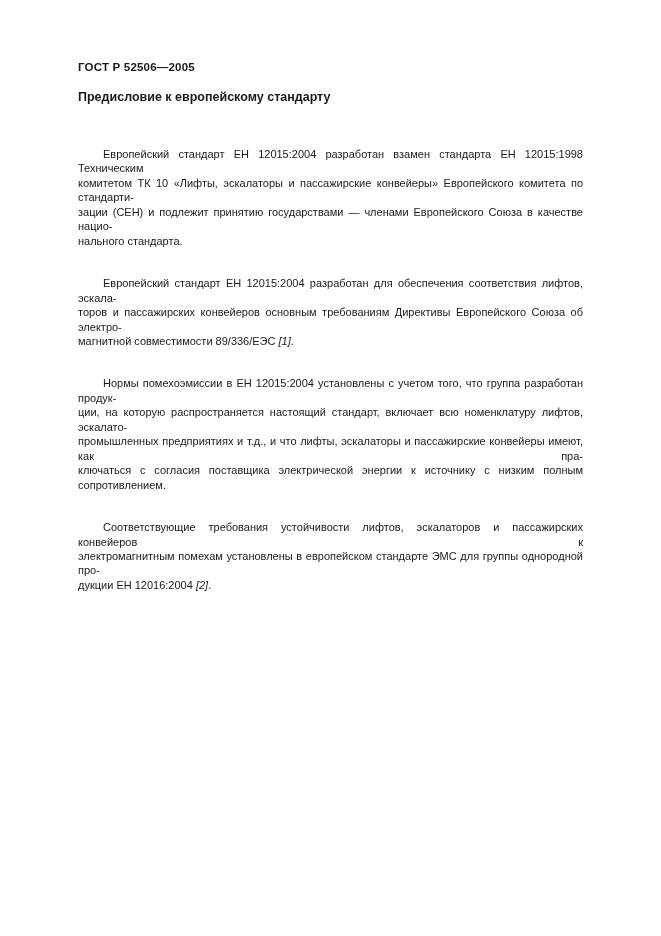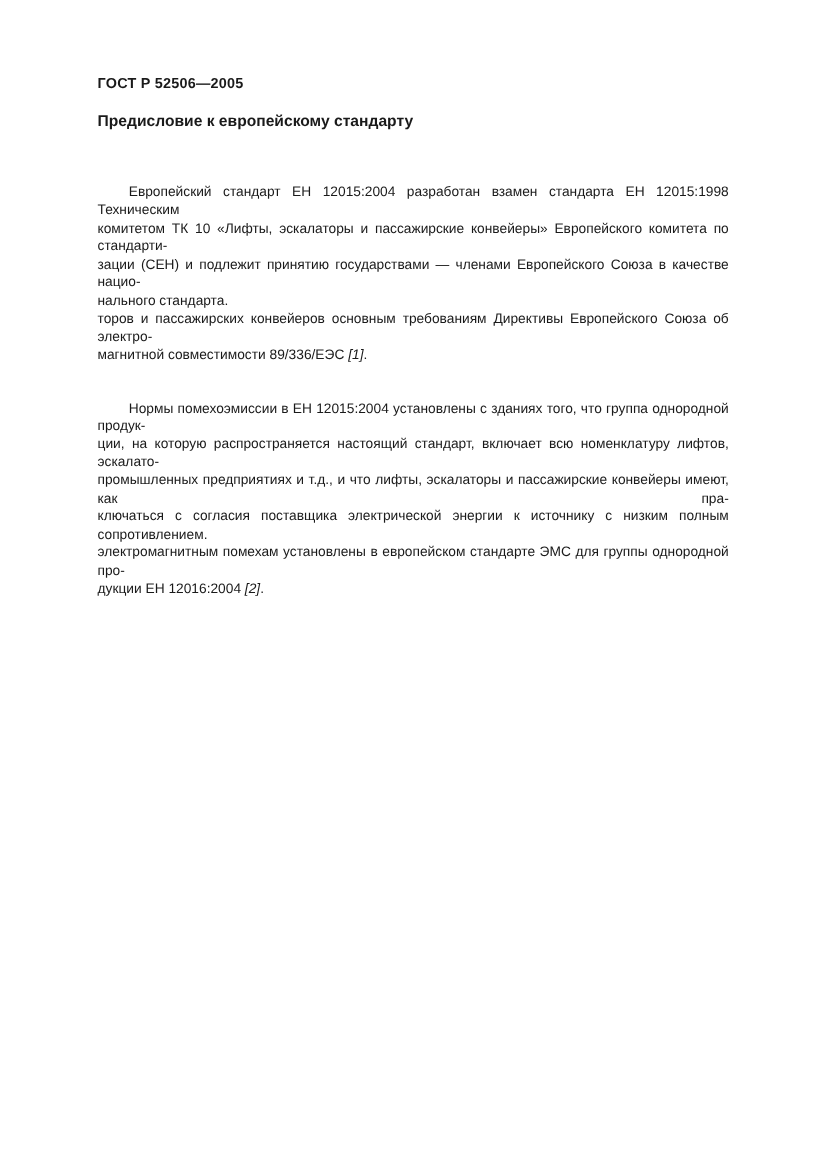--- a/index.html
+++ b/index.html
@@ -72,24 +72,26 @@
 <div class="page">
   <div class="doc-header">ГОСТ Р 52506—2005</div>
 
   <h1 class="doc-title">Предисловие к европейскому стандарту</h1>
 
   <div class="doc-body" id="doc-body">
       <div class="text-line para-first">Европейский стандарт ЕН 12015:2004 разработан взамен стандарта ЕН 12015:1998 Техническим</div>
       <div class="text-line">комитетом ТК 10 «Лифты, эскалаторы и пассажирские конвейеры» Европейского комитета по стандарти-</div>
       <div class="text-line">зации (СЕН) и подлежит принятию государствами — членами Европейского Союза в качестве нацио-</div>
       <div class="text-line para-last">нального стандарта.</div>
+      <div class="text-line para-first">Европейский стандарт ЕН 12015:2004 разработан для обеспечения соответствия лифтов, эскала-</div>
       <div class="text-line">торов и пассажирских конвейеров основным требованиям Директивы Европейского Союза об электро-</div>
       <div class="text-line para-last">магнитной совместимости 89/336/ЕЭС <i>[1]</i>.</div>
-      <div class="text-line para-first">Нормы помехоэмиссии в ЕН 12015:2004 установлены с зданиях того, что группа однородной продук-</div>
+      <div class="text-line para-first">Нормы помехоэмиссии в ЕН 12015:2004 установлены с учетом того, что группа разработан продук-</div>
       <div class="text-line">ции, на которую распространяется настоящий стандарт, включает всю номенклатуру лифтов, эскалато-</div>
       <div class="text-line">промышленных предприятиях и т.д., и что лифты, эскалаторы и пассажирские конвейеры имеют, как пра-</div>
       <div class="text-line para-last">ключаться с согласия поставщика электрической энергии к источнику с низким полным сопротивлением.</div>
+      <div class="text-line para-first">Соответствующие требования устойчивости лифтов, эскалаторов и пассажирских конвейеров к</div>
       <div class="text-line">электромагнитным помехам установлены в европейском стандарте ЭМС для группы однородной про-</div>
       <div class="text-line para-last">дукции ЕН 12016:2004 <i>[2]</i>.</div>
     </div>
 
   <div class="doc-footer">IV</div>
 </div>
 
 </body></html>

